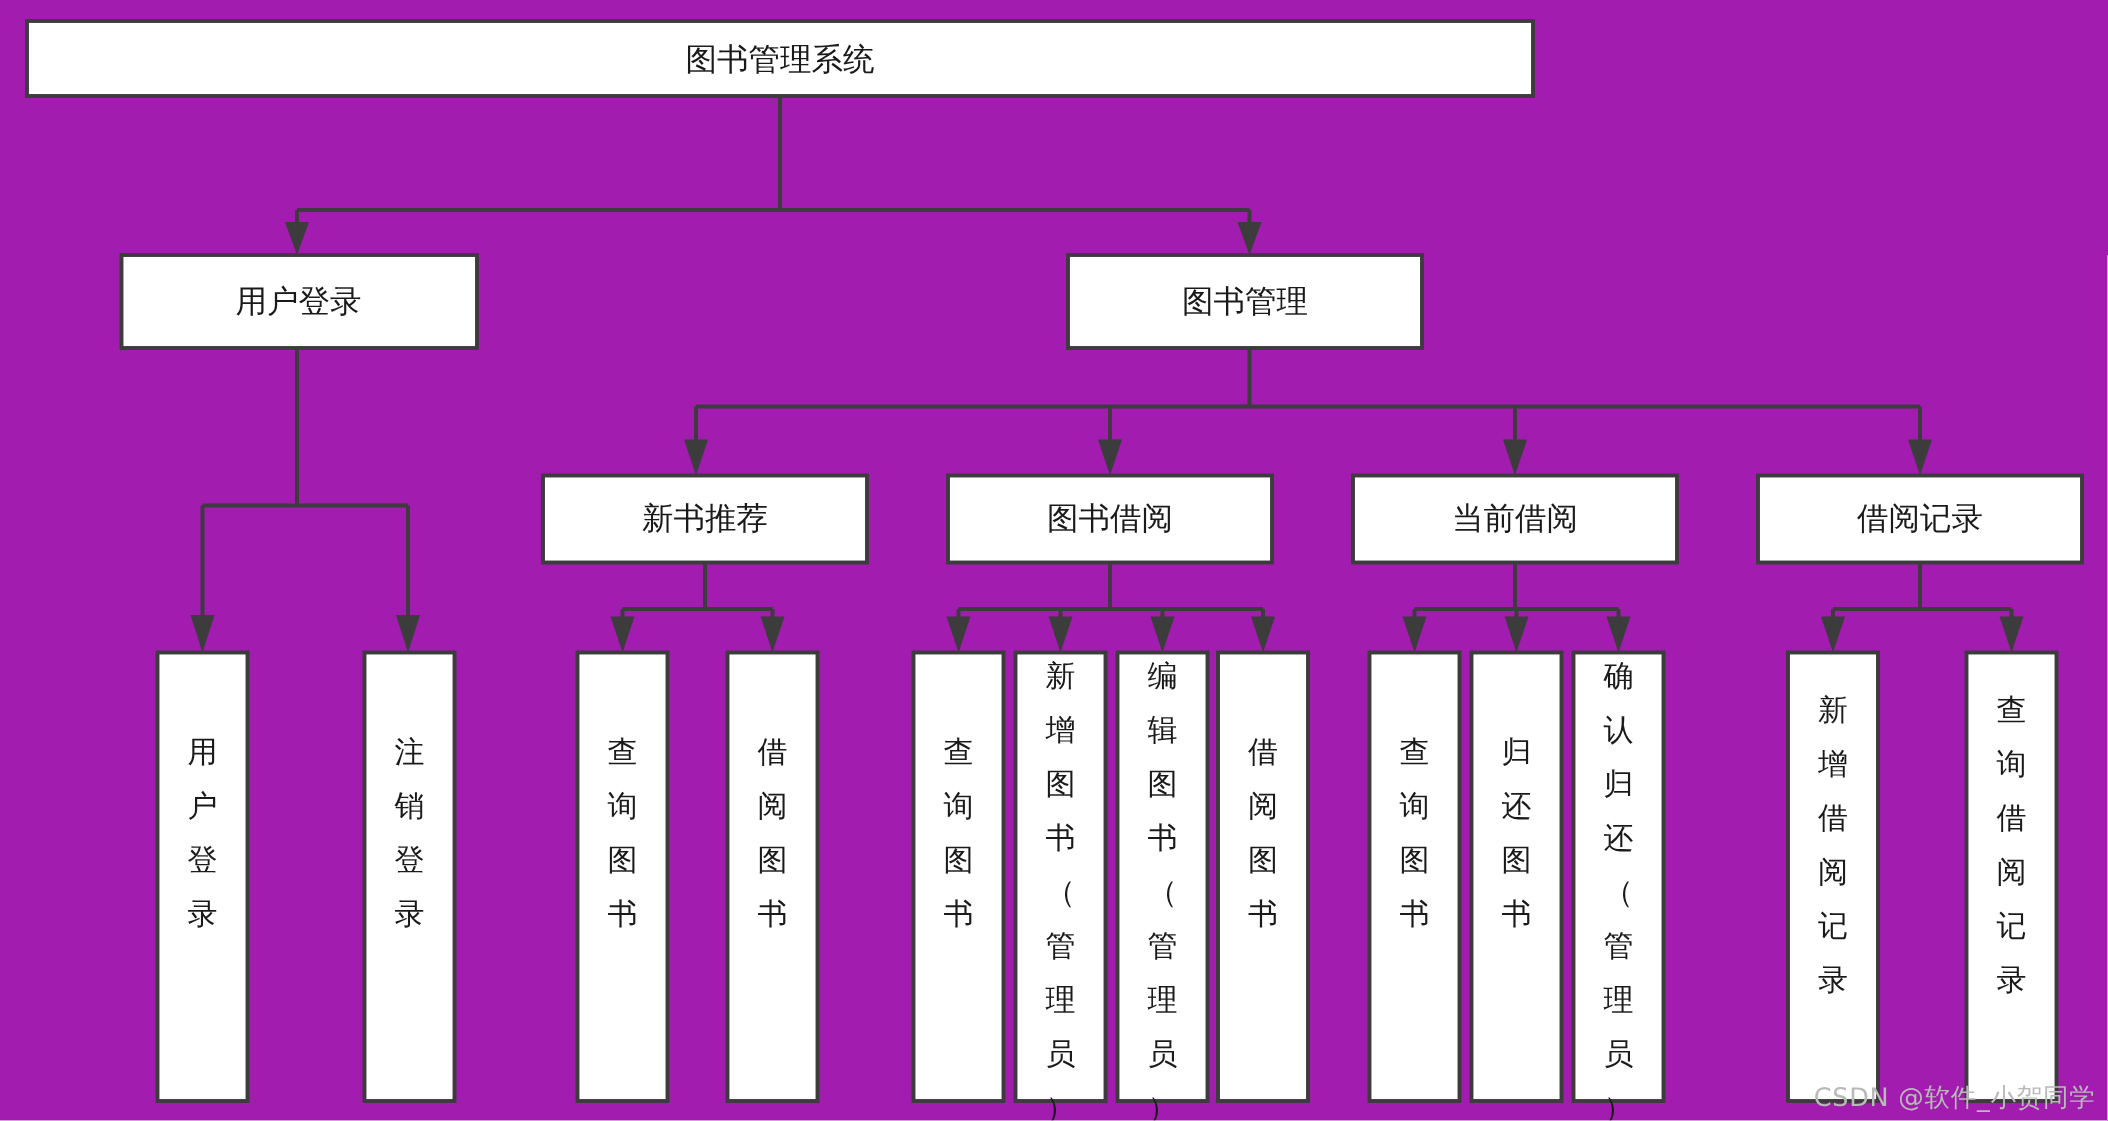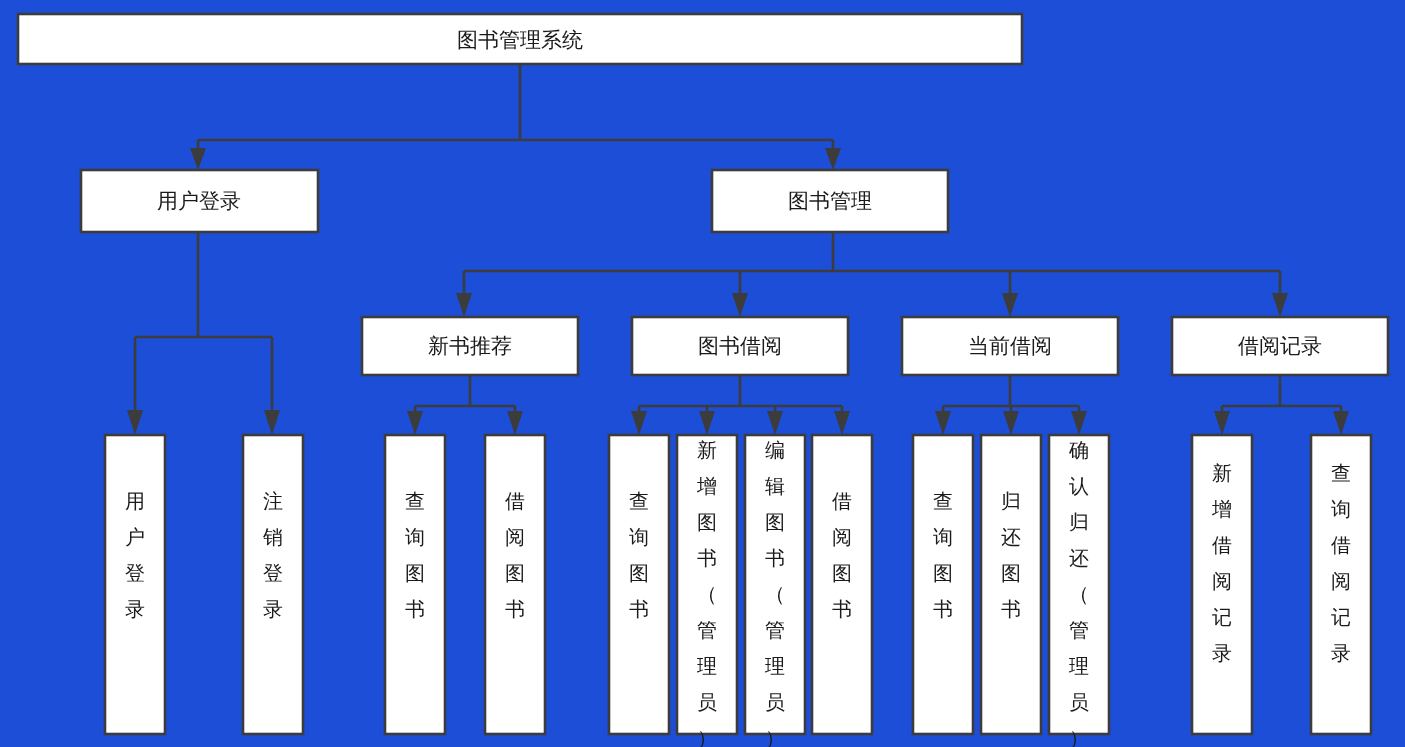--- a/index.html
+++ b/index.html
@@ -7,21 +7,21 @@
     padding: 0;
     background: #ffffff;
   }
   body {
     font-family: "DejaVu Sans", "Liberation Sans", sans-serif;
   }
   #canvas {
     position: relative;
     width: 1405px;
     height: 747px;
-    background: #1d4ed8;
+    background: #a21caf;
     overflow: hidden;
   }
   #diagram-svg {
     position: absolute;
     left: 0;
     top: 0;
     width: 1405px;
     height: 747px;
   }
   .node-box {
@@ -226,14 +226,15 @@
       <rect class="node-box" x="1192" y="435" width="60" height="299"></rect>
       <text class="node-label-vertical" x="1222" y="480"><tspan x="1222" y="480">新</tspan><tspan x="1222" y="516">增</tspan><tspan x="1222" y="552">借</tspan><tspan x="1222" y="588">阅</tspan><tspan x="1222" y="624">记</tspan><tspan x="1222" y="660">录</tspan></text>
     </g>
     <g>
       <rect class="node-box" x="1311" y="435" width="60" height="299"></rect>
       <text class="node-label-vertical" x="1341" y="480"><tspan x="1341" y="480">查</tspan><tspan x="1341" y="516">询</tspan><tspan x="1341" y="552">借</tspan><tspan x="1341" y="588">阅</tspan><tspan x="1341" y="624">记</tspan><tspan x="1341" y="660">录</tspan></text>
     </g>
 
   </svg>
 
+  <div class="watermark">CSDN @软件_小贺同学</div>
 
 </div>
 
 </body></html>

